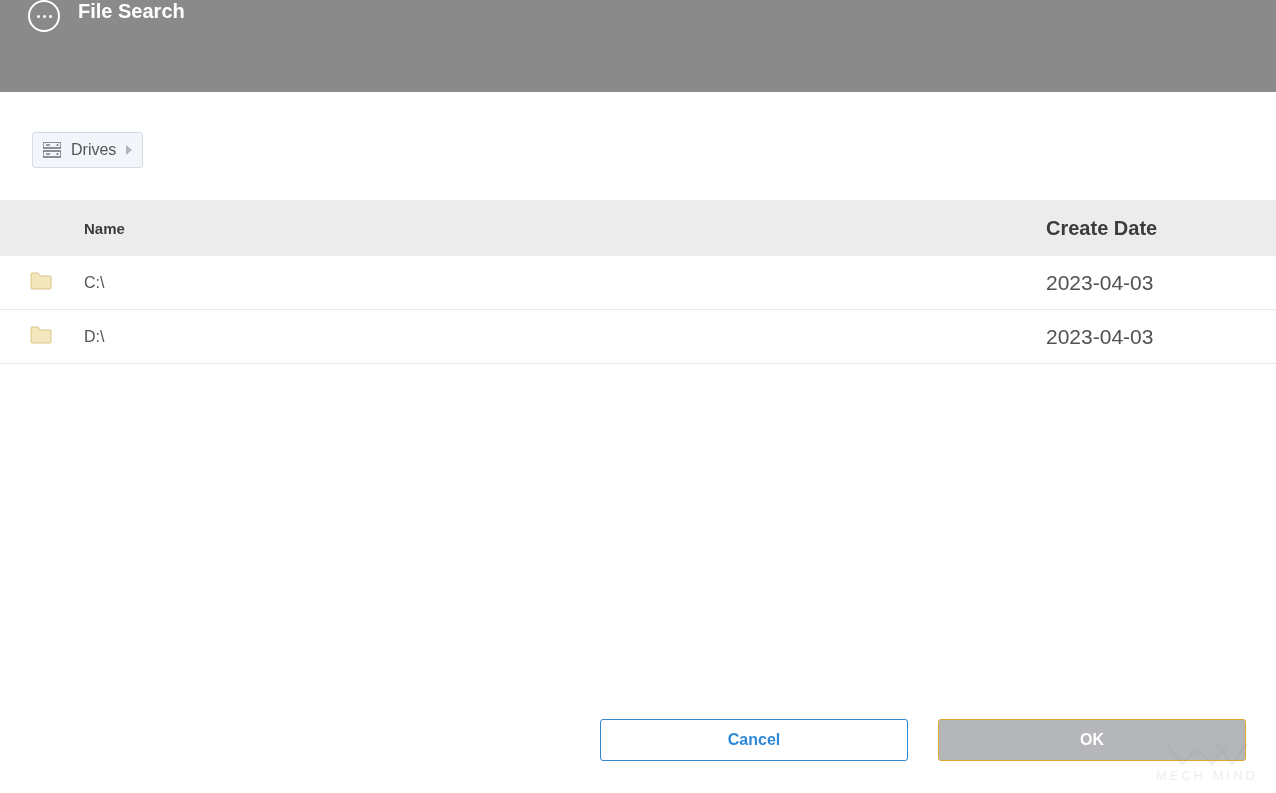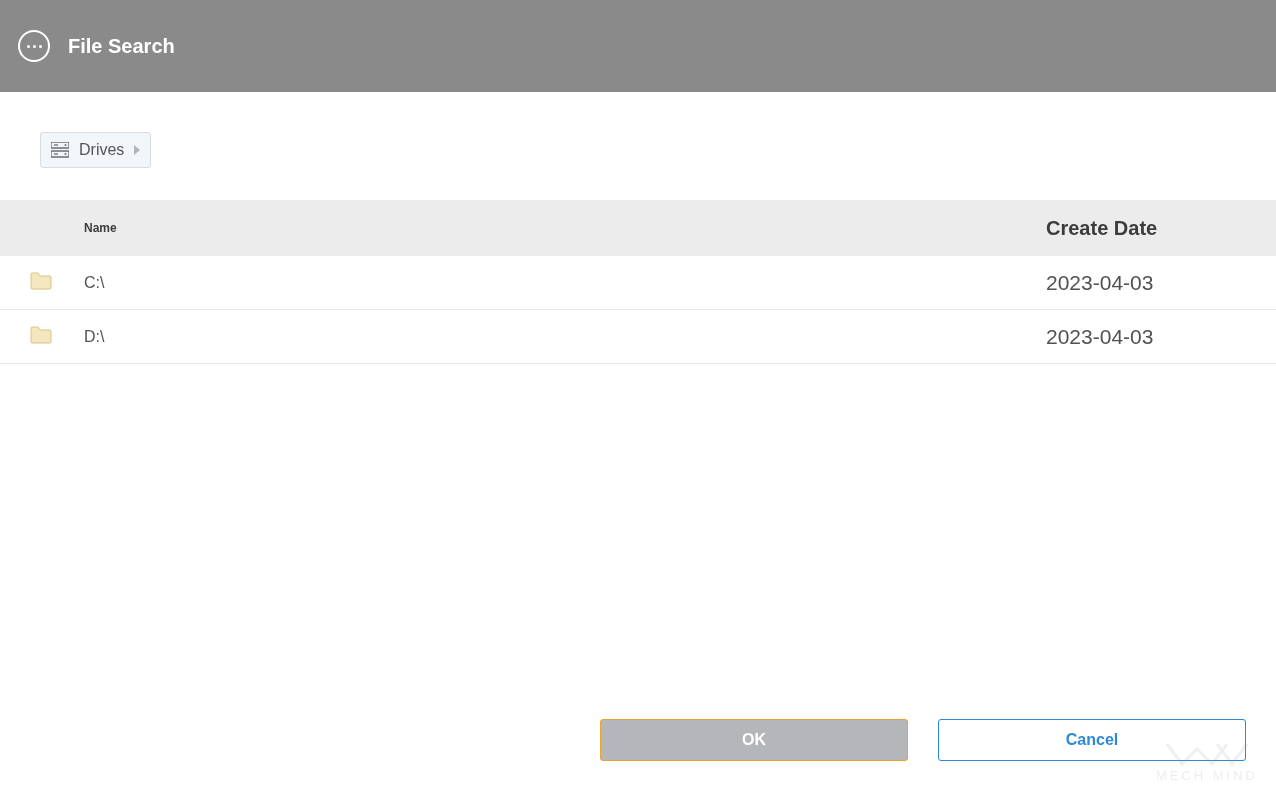--- a/index.html
+++ b/index.html
@@ -12,22 +12,22 @@
       width: 1276px;
       height: 793px;
       background: #ffffff;
       position: relative;
       overflow: hidden;
     }
     .header {
       background: #8a8a8a;
       height: 92px;
       display: flex;
-      align-items: center;
-      padding-left: 18px;
+      align-items: flex-start;
+      padding-left: 28px;
       gap: 18px;
     }
     .menu-icon {
       width: 32px;
       height: 32px;
       border: 2.5px solid #ffffff;
       border-radius: 50%;
       display: flex;
       align-items: center;
       justify-content: center;
@@ -42,21 +42,21 @@
       height: 3px;
       background: #ffffff;
       border-radius: 50%;
     }
     .header-title {
       color: #ffffff;
       font-size: 20px;
       font-weight: 600;
     }
     .breadcrumb-area {
-      padding: 40px 0 32px 40px;
+      padding: 40px 0 32px 32px;
     }
     .breadcrumb-btn {
       border: 1px solid #d5dce2;
       background: #f2f6fa;
       border-radius: 3px;
       padding: 8px 10px;
       display: inline-flex;
       align-items: center;
       gap: 10px;
       cursor: pointer;
@@ -83,21 +83,21 @@
       padding: 0 30px;
     }
     .col-icon {
       width: 54px;
       flex-shrink: 0;
     }
     .col-name {
       flex: 1;
       font-weight: 700;
       color: #3c3c3c;
-      font-size: 12px;
+      font-size: 15px;
     }
     .col-date {
       width: 200px;
       font-weight: 700;
       color: #3c3c3c;
       font-size: 20px;
     }
     .table-row {
       height: 54px;
       display: flex;
@@ -224,22 +224,22 @@
       <svg width="22" height="18" viewBox="0 0 22 18">
         <path d="M1 3 L1 16 Q1 17 2 17 L20 17 Q21 17 21 16 L21 5 Q21 4 20 4 L10 4 L8 1 L2 1 Q1 1 1 2 Z" fill="#f4e6bd" stroke="#d9c488" stroke-width="1"></path>
       </svg>
     </span>
   </div>
   <div class="cell-name">D:\</div>
   <div class="cell-date">2023-04-03</div>
 </div>
 
 <div class="footer-buttons">
+  <div class="btn btn-cancel">Cancel</div>
   <div class="btn btn-ok">OK</div>
-  <div class="btn btn-cancel">Cancel</div>
 </div>
 
 <div class="watermark">
   <div class="watermark-shape">
     <svg width="90" height="32" viewBox="0 0 90 32">
       <path d="M5 5 L20 25 L35 10 L50 25 L65 5" fill="none" stroke="#999" stroke-width="3"></path>
       <path d="M55 5 L70 25 L85 5" fill="none" stroke="#999" stroke-width="3"></path>
     </svg>
   </div>
   <div class="watermark-text">MECH MIND</div>

